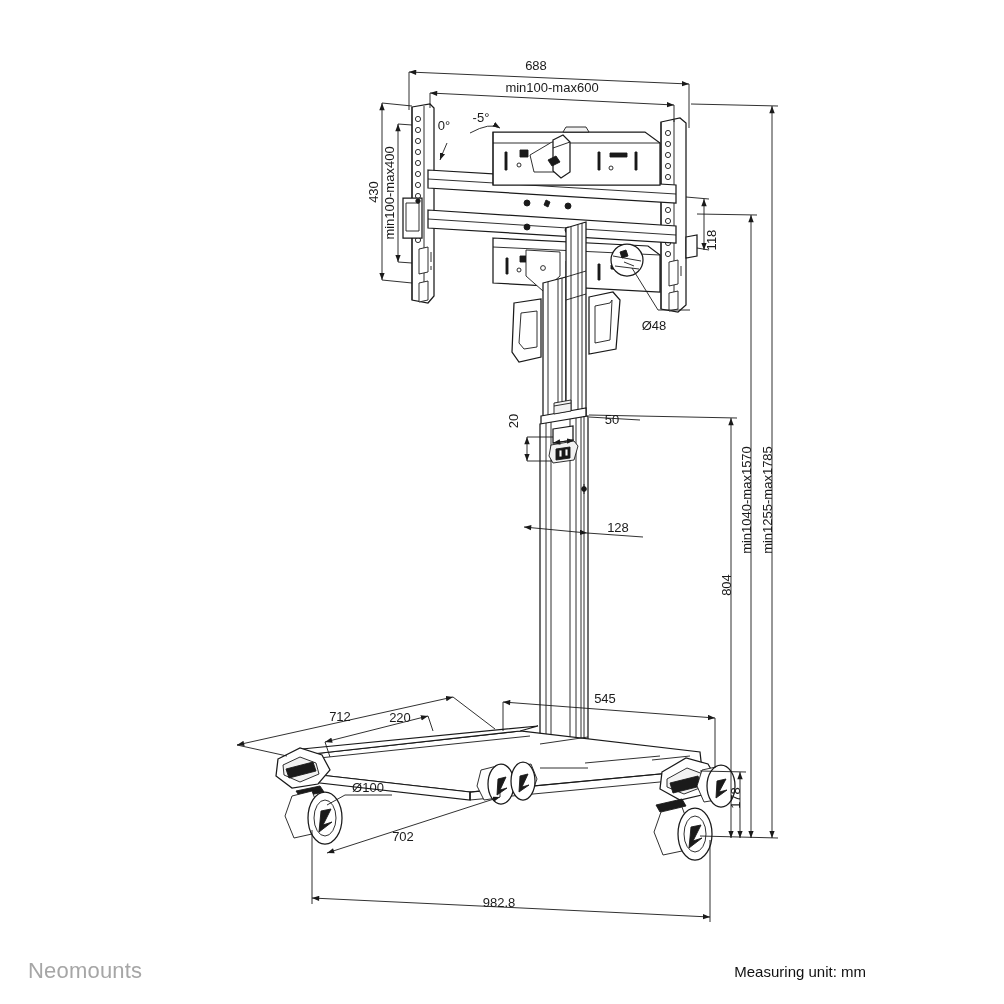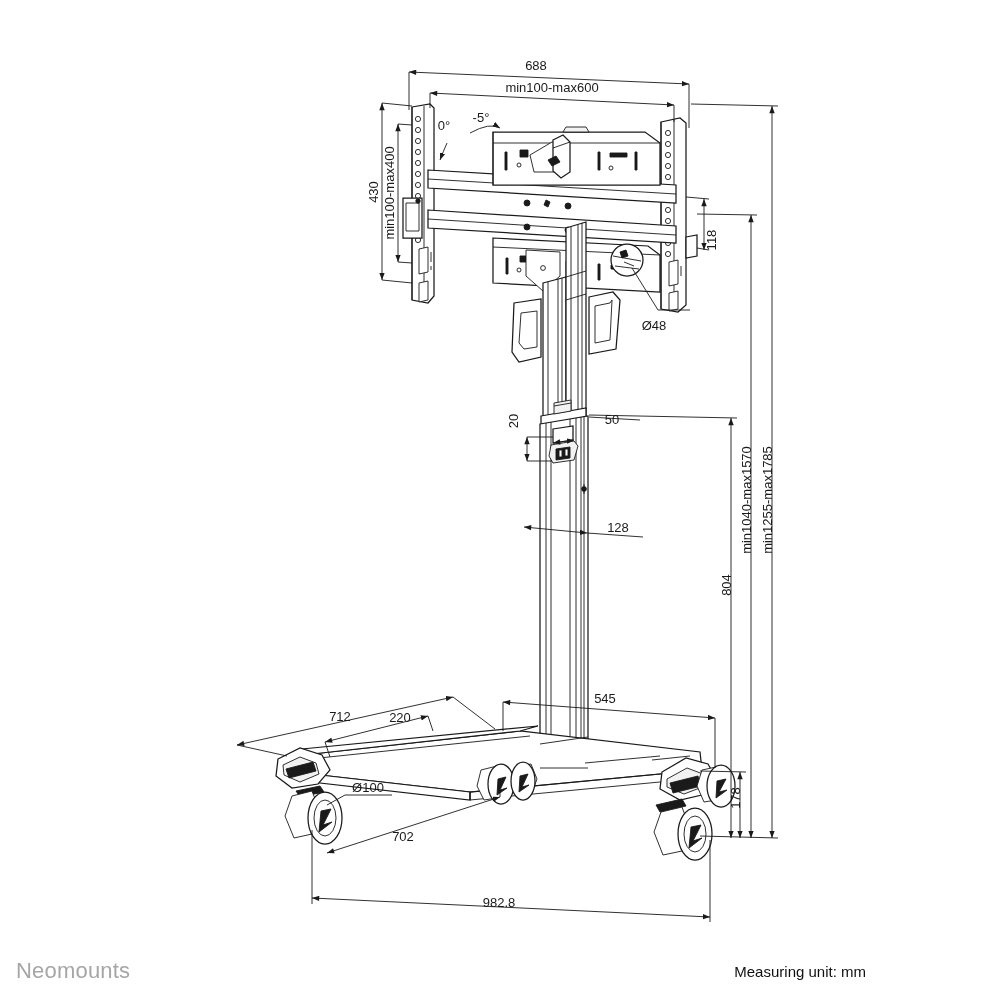--- a/index.html
+++ b/index.html
@@ -1,20 +1,20 @@
 <!DOCTYPE html>
 <html><head>
 <meta charset="utf-8">
 <style>
   html,body{margin:0;padding:0;background:#ffffff;}
   body{width:1004px;height:1004px;font-family:"Liberation Sans",sans-serif;overflow:hidden;}
   #stage{position:relative;width:888px;height:1004px;background:#fff;}
   svg{display:block;}
   .dim{font-family:"Liberation Sans",sans-serif;font-size:13px;fill:#1a1a1a;}
-  .brand{position:absolute;left:16px;bottom:20px;font-size:22px;color:#a6a6a6;
+  .brand{position:absolute;left:28px;bottom:20px;font-size:22px;color:#a6a6a6;
          font-family:"Liberation Sans",sans-serif;letter-spacing:.2px;}
   .unit{position:absolute;right:22px;bottom:24px;font-size:15px;color:#111;
         font-family:"Liberation Sans",sans-serif;}
   .ln{stroke:#1a1a1a;fill:none;}
   .thin{stroke-width:.9;}
   .med{stroke-width:1.25;}
   .fillw{fill:#ffffff;}
   .fillg{fill:#f2f2f2;}
   .filld{fill:#1a1a1a;}
 </style>

